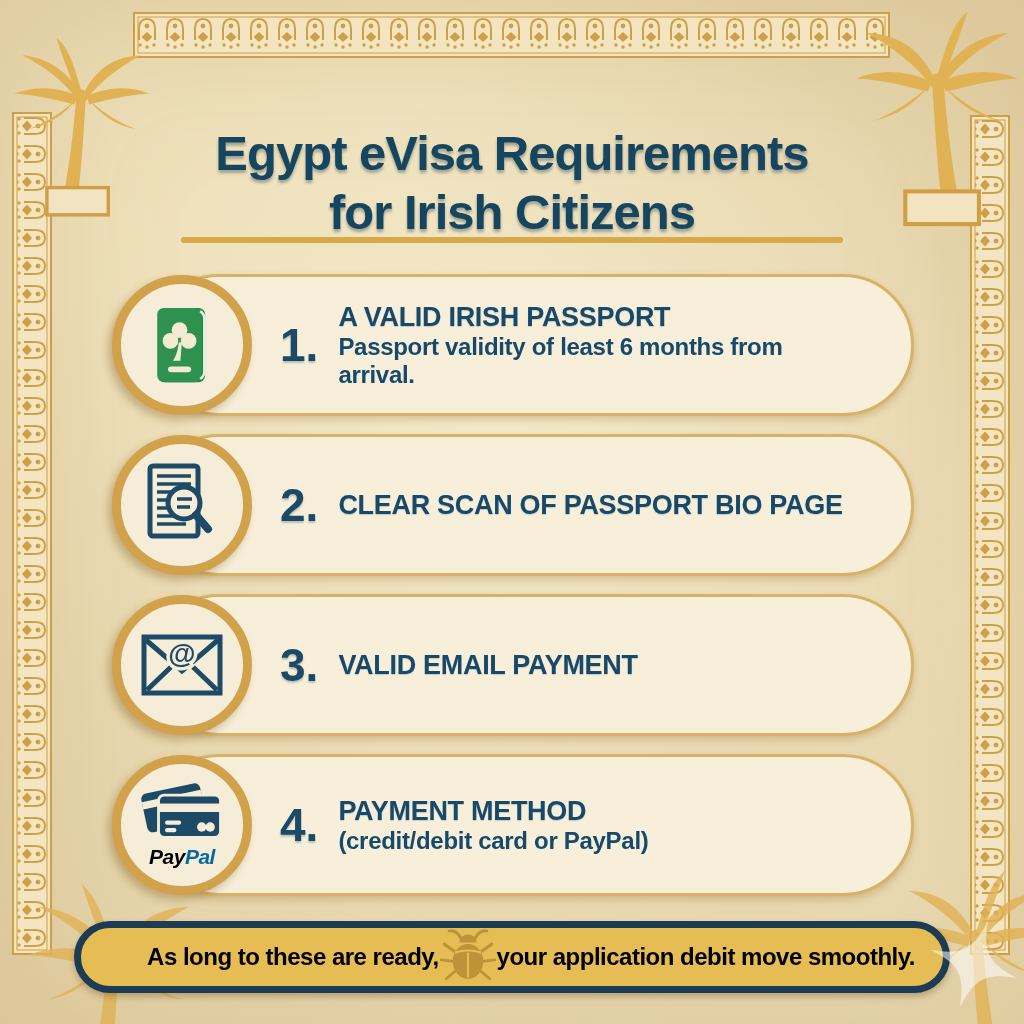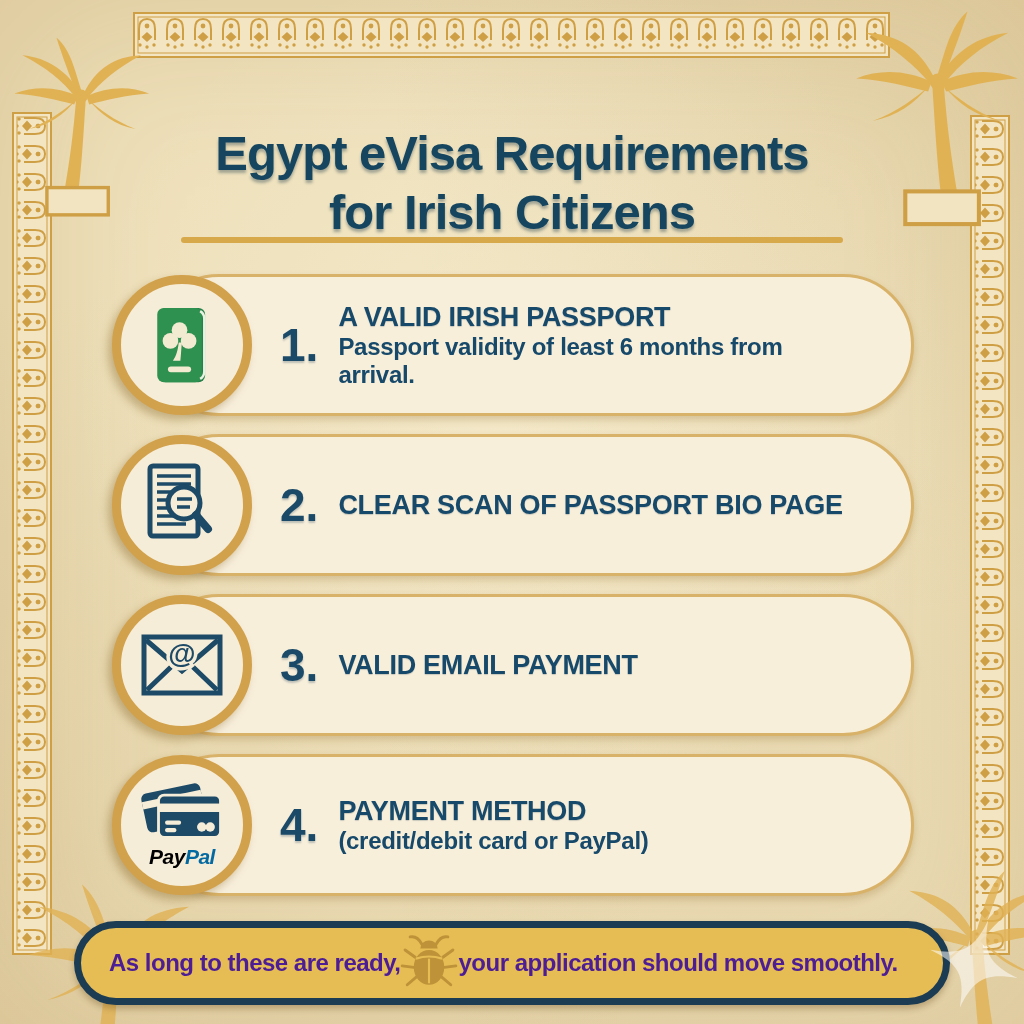--- a/index.html
+++ b/index.html
@@ -55,25 +55,25 @@
   .card-heading { font-size:27px; font-weight:bold; letter-spacing:-0.3px;
     text-shadow:0 1px 1px rgba(16,48,70,0.2); }
   .card-desc { font-size:24px; font-weight:bold; margin-top:0; max-width:500px;
     letter-spacing:-0.3px; }
   .card-desc:empty { display:none; }
   .paypal-label { font-size:21px; font-weight:bold; font-style:italic;
     letter-spacing:-0.5px; margin-top:2px; }
   .paypal-pay { color:#000000; }
   .paypal-pal { color:#0369a1; }
   .banner {
-    position:absolute; z-index:3; left:74px; top:921px; width:876px; height:84px;
+    position:absolute; z-index:3; left:74px; top:921px; width:876px; height:72px;
     box-sizing:border-box; border:7px solid #1c3c53; border-radius:46px;
     background:#e6bc55; box-shadow:0 4px 6px rgba(90,60,10,0.3);
-    display:flex; align-items:center; justify-content:flex-start;
-    padding:0 28px; color:#4c1d95; font-size:24px; font-weight:bold;
+    display:flex; align-items:center; justify-content:flex-end;
+    padding:0 28px; color:#000000; font-size:24px; font-weight:bold;
     letter-spacing:-0.5px; white-space:nowrap;
   }
   .sparkle { position:absolute; z-index:4; left:928px; top:918px;
     transform:rotate(18deg); opacity:0.55; }
   .dim { opacity:0.8; }
 </style>
 </head>
 <body>
 
 <div class="poster">
@@ -253,20 +253,20 @@
           <path d="M24 60 L10 72"></path>
         <path d="M59 34 L73 24"></path>
           <path d="M61 48 L77 46"></path>
           <path d="M56 60 L70 72"></path>
       </g>
       <path d="M28 22 a12 11 0 0 1 24 0 z" fill="#bd9238"></path>
       <ellipse cx="40" cy="48" rx="21" ry="24" fill="#bd9238"></ellipse>
       <path d="M22 36 Q40 30 58 36" fill="none" stroke="#e6bc55" stroke-width="3"></path>
       <path d="M40 36 L40 70" stroke="#e6bc55" stroke-width="3"></path>
     </svg>
-    <span>your application should move smoothly.</span>
+    <span>your application debit move smoothly.</span>
   </div>
 
   <svg class="sparkle" width="92" height="92" viewBox="0 0 80 80">
     <path d="M40 0 C44 28 52 36 80 40 C52 44 44 52 40 80 C36 52 28 44 0 40 C28 36 36 28 40 0 Z" fill="#ffffff"></path>
   </svg>
 
 </div>
 
 </body></html>

